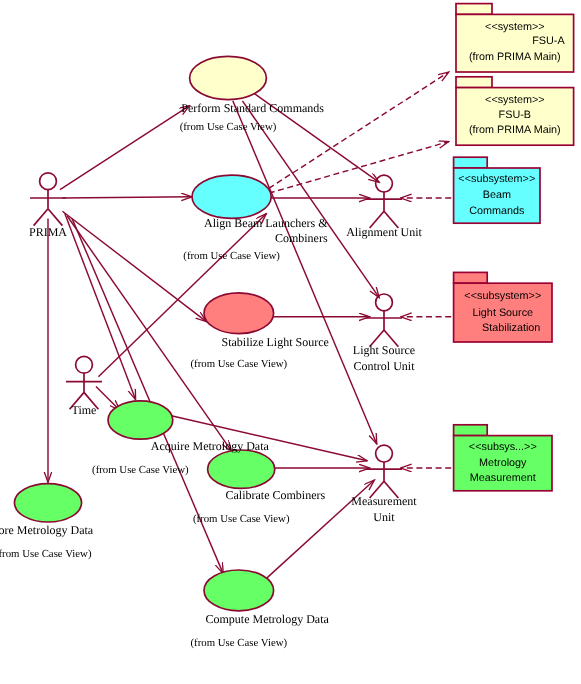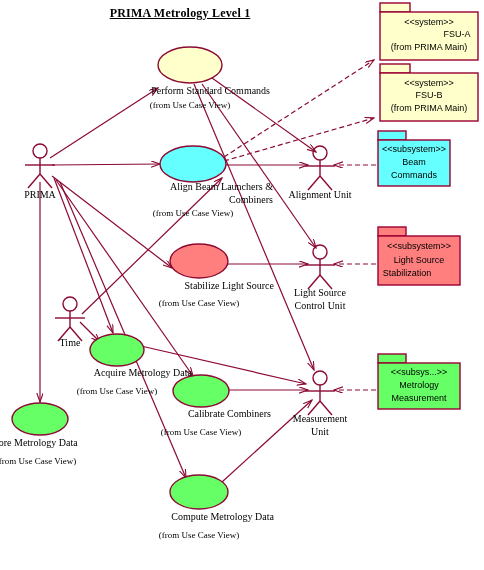--- a/index.html
+++ b/index.html
@@ -69,21 +69,20 @@
     color: #000000;
     line-height: 12px;
     white-space: nowrap;
   }
 </style>
 </head>
 <body>
 
 <div id="diagram-root">
 
-  <div class="diagram-title">PRIMA Metrology Level 1</div>
 
   <svg class="layer" viewBox="0 0 484 570">
     <defs>
       <marker id="arrowSolid" markerWidth="10" markerHeight="10" refX="9" refY="3.2" orient="auto" markerUnits="userSpaceOnUse">
         <path d="M0,0 L9,3.2 L0,6.4" fill="none" stroke="#8b0a32" stroke-width="1.1"></path>
       </marker>
       <marker id="arrowDash" markerWidth="10" markerHeight="10" refX="9" refY="3.2" orient="auto" markerUnits="userSpaceOnUse">
         <path d="M0,0 L9,3.2 L0,6.4" fill="none" stroke="#8b0a32" stroke-width="1.1"></path>
       </marker>
     </defs>
@@ -213,21 +212,21 @@
   <div class="uc-label" style="left:110px; top:84px; width:160px;">Perform Standard Commands</div>
   <div class="uc-from" style="left:110px; top:100px; width:160px;">(from Use Case View)</div>
 
   <div class="uc-label" style="left:113px; top:180px; width:160px;">Align Beam Launchers &amp;</div>
   <div class="uc-label" style="left:113px; top:193px; width:160px;">Combiners</div>
   <div class="uc-from" style="left:113px; top:208px; width:160px;">(from Use Case View)</div>
 
   <div class="uc-label" style="left:124px; top:279px; width:150px;">Stabilize Light Source</div>
   <div class="uc-from" style="left:124px; top:298px; width:150px;">(from Use Case View)</div>
 
-  <div class="uc-label" style="left:42px; top:366px; width:150px;">Acquire Metrology Data</div>
+  <div class="uc-label" style="left:42px; top:366px; width:150px;padding-left:32px;">Acquire Metrology Data</div>
   <div class="uc-from" style="left:42px; top:386px; width:150px;">(from Use Case View)</div>
 
   <div class="uc-label" style="left:131px; top:407px; width:140px;">Calibrate Combiners</div>
   <div class="uc-from" style="left:131px; top:427px; width:140px;">(from Use Case View)</div>
 
   <div class="uc-label" style="left:-36px; top:436px; width:140px; text-align:center;">Store Metrology Data</div>
   <div class="uc-from" style="left:-34px; top:456px; width:140px; text-align:center;">(from Use Case View)</div>
 
   <div class="uc-label" style="left:124px; top:510px; width:150px;">Compute Metrology Data</div>
   <div class="uc-from" style="left:124px; top:530px; width:150px;">(from Use Case View)</div>
@@ -251,19 +250,19 @@
   <div class="pkg-text" style="left:380px; top:77px; width:98px;">&lt;&lt;system&gt;&gt;</div>
   <div class="pkg-text" style="left:380px; top:89px; width:98px;">FSU-B</div>
   <div class="pkg-text" style="left:380px; top:102px; width:98px;">(from PRIMA Main)</div>
 
   <div class="pkg-text" style="left:378px; top:143px; width:72px;">&lt;&lt;subsystem&gt;&gt;</div>
   <div class="pkg-text" style="left:378px; top:156px; width:72px;">Beam</div>
   <div class="pkg-text" style="left:378px; top:169px; width:72px;">Commands</div>
 
   <div class="pkg-text" style="left:378px; top:240px; width:82px;">&lt;&lt;subsystem&gt;&gt;</div>
   <div class="pkg-text" style="left:378px; top:254px; width:82px;">Light Source</div>
-  <div class="pkg-text" style="left:366px; top:267px; width:82px;">Stabilization</div>
+  <div class="pkg-text" style="left:385px; top:267px; width:82px;">Stabilization</div>
 
   <div class="pkg-text" style="left:378px; top:366px; width:82px;">&lt;&lt;subsys...&gt;&gt;</div>
   <div class="pkg-text" style="left:378px; top:379px; width:82px;">Metrology</div>
   <div class="pkg-text" style="left:378px; top:392px; width:82px;">Measurement</div>
 
 </div>
 
 </body></html>

